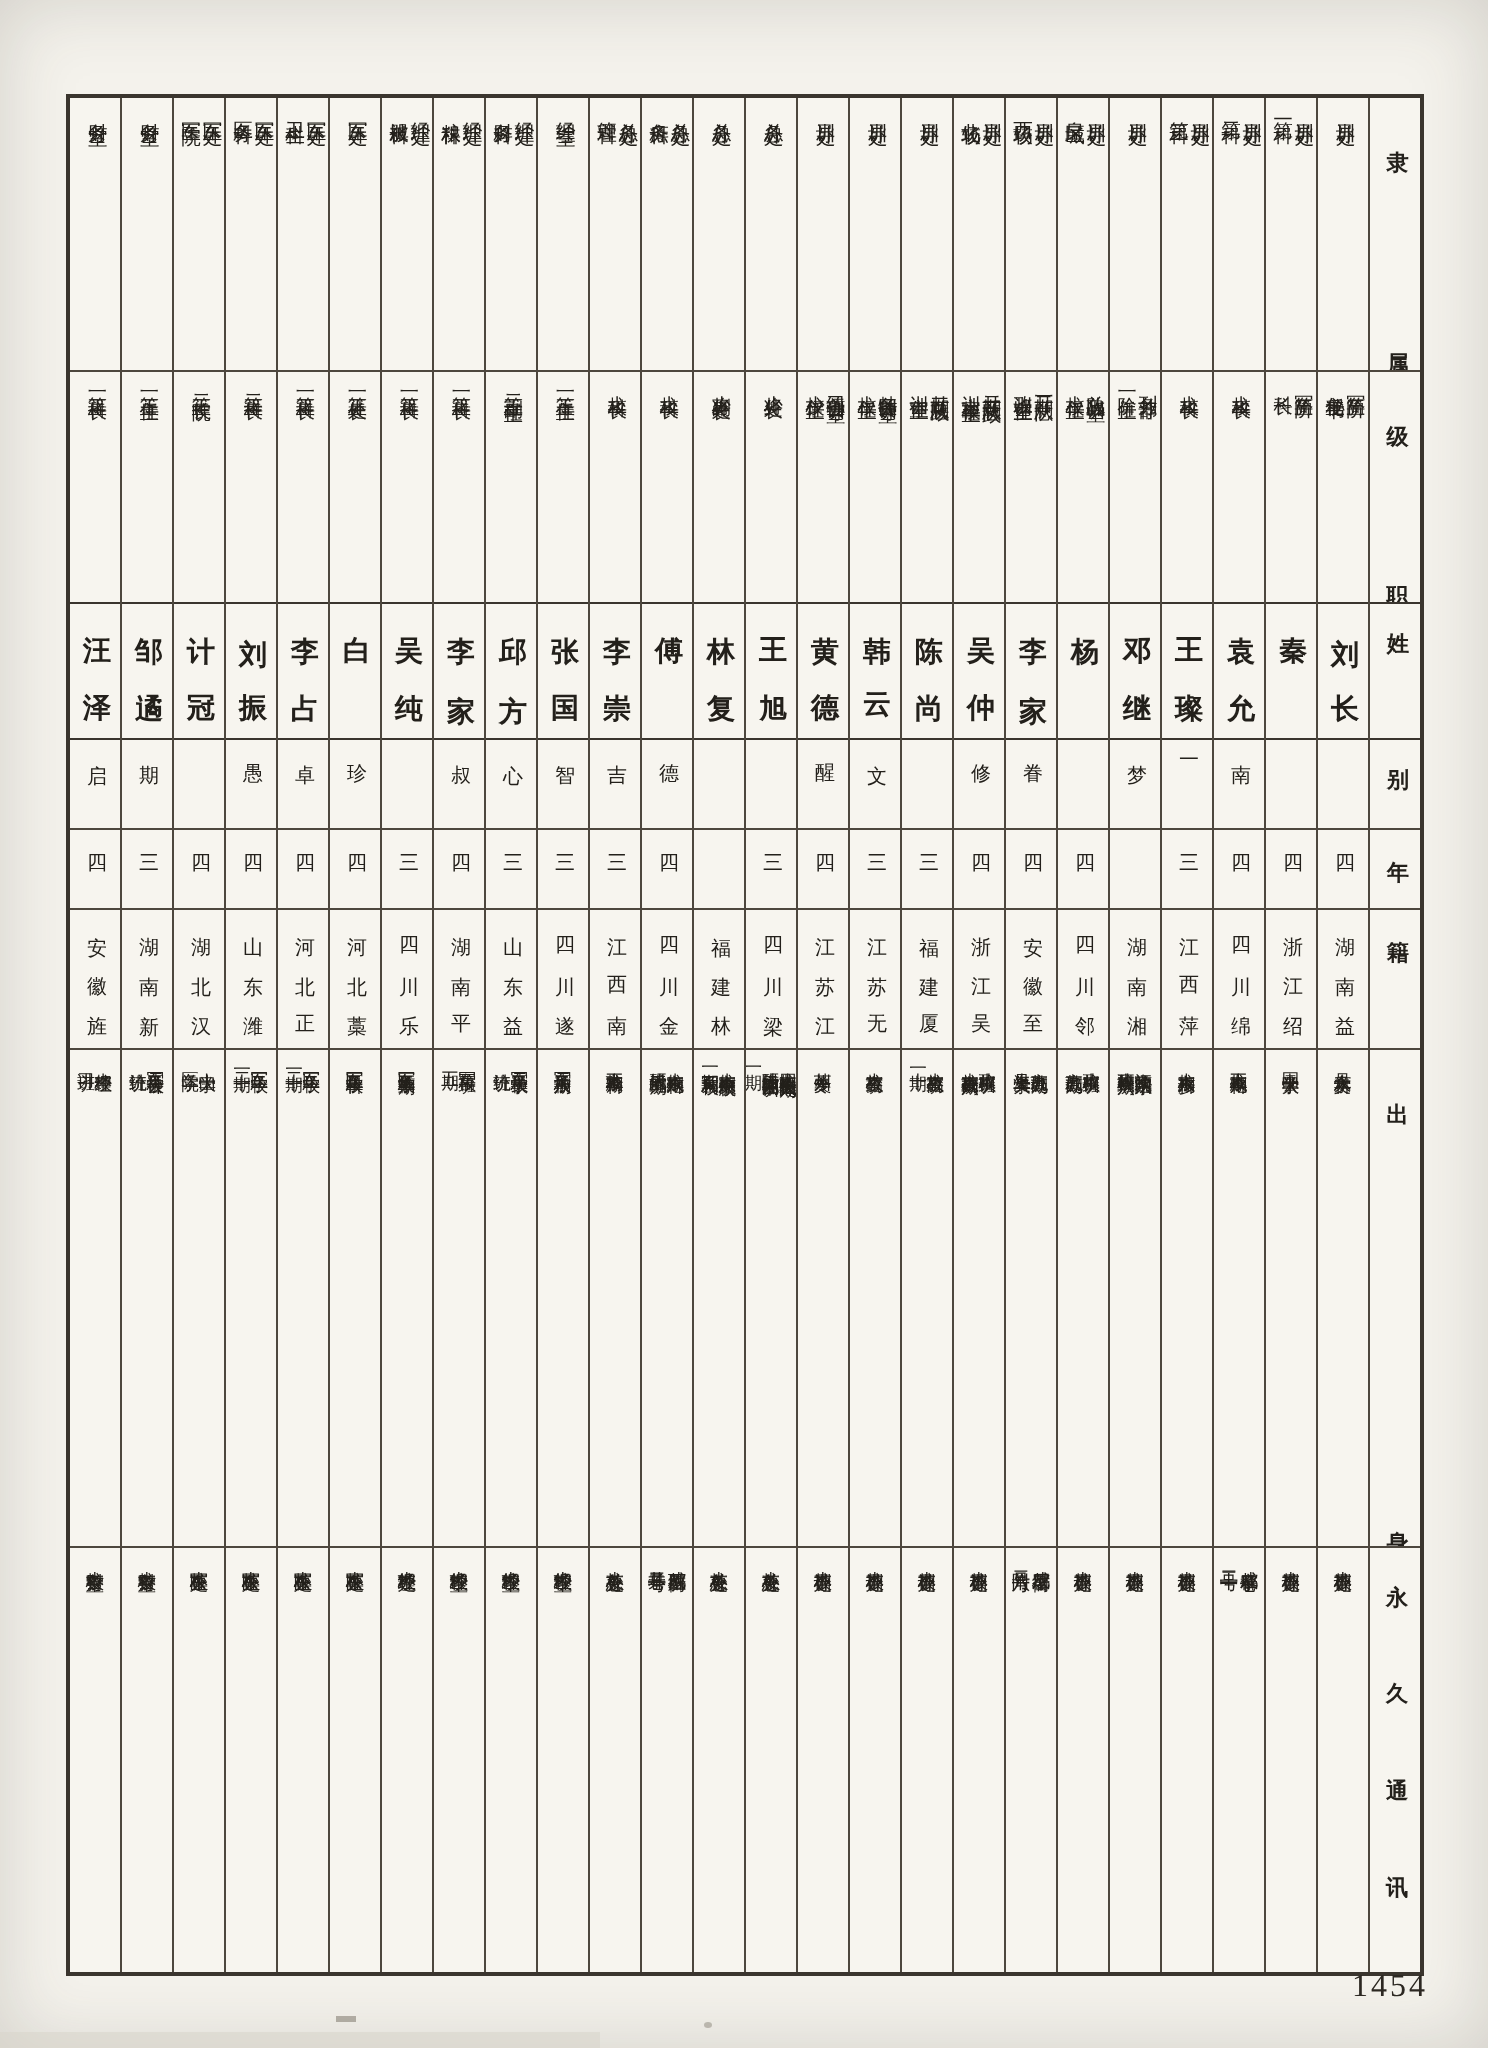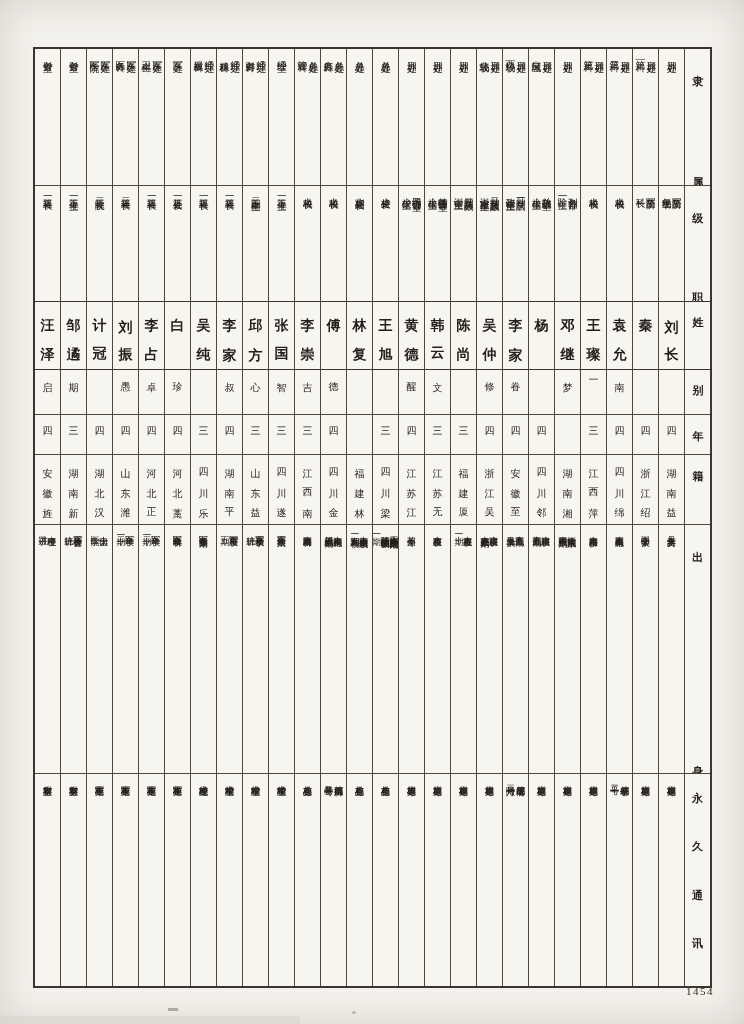--- a/index.html
+++ b/index.html
@@ -66,21 +66,21 @@
     letter-spacing:0;
   }
   .header-col .vtext {
     font-size:11px; font-weight:bold; letter-spacing:0;
   }
   .hp-lg { padding-top:17px; padding-bottom:17px; }
   .hp-md { padding-top:9px;  padding-bottom:9px; }
   .hp-sm { padding-top:6px;  padding-bottom:6px; }
   .page-number {
     position:absolute; top:985px; right:30px;
-    font-size:11px; letter-spacing:1.5px; color:#2c2822;
+    font-size:16px; letter-spacing:1.5px; color:#2c2822;
   }
   .noise-a { position:absolute; left:168px; top:1008px; width:10px; height:2.5px; background:#7d776c; opacity:.55; }
   .noise-b { position:absolute; left:352px; top:1011px; width:4px; height:3px; background:#8a8378; opacity:.5; border-radius:50%; }
   .smudge  { position:absolute; left:0; top:1016px; width:300px; height:8px; background:#d9d5cb; opacity:.6; }
 </style>
 </head>
 <body>
 
 <div class="page-shade"></div>
 

